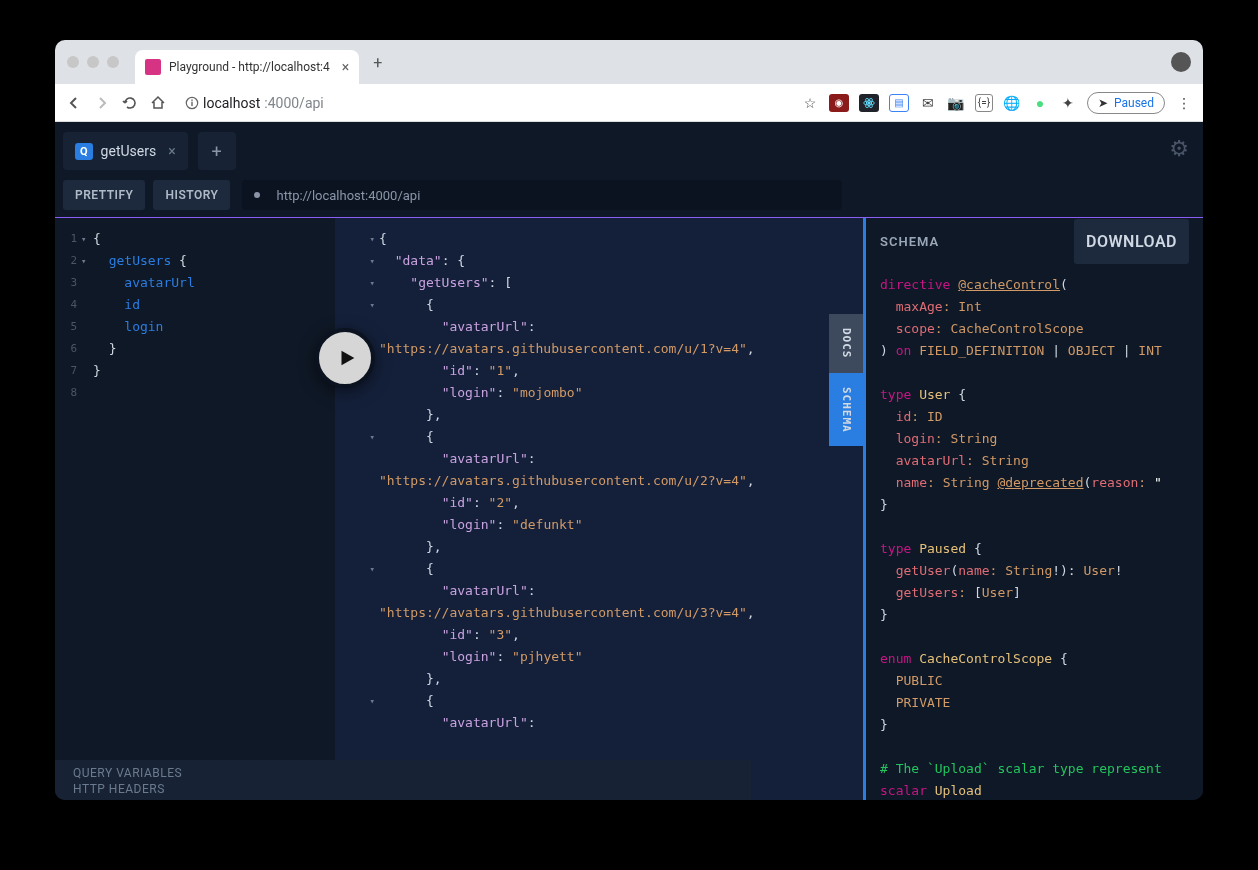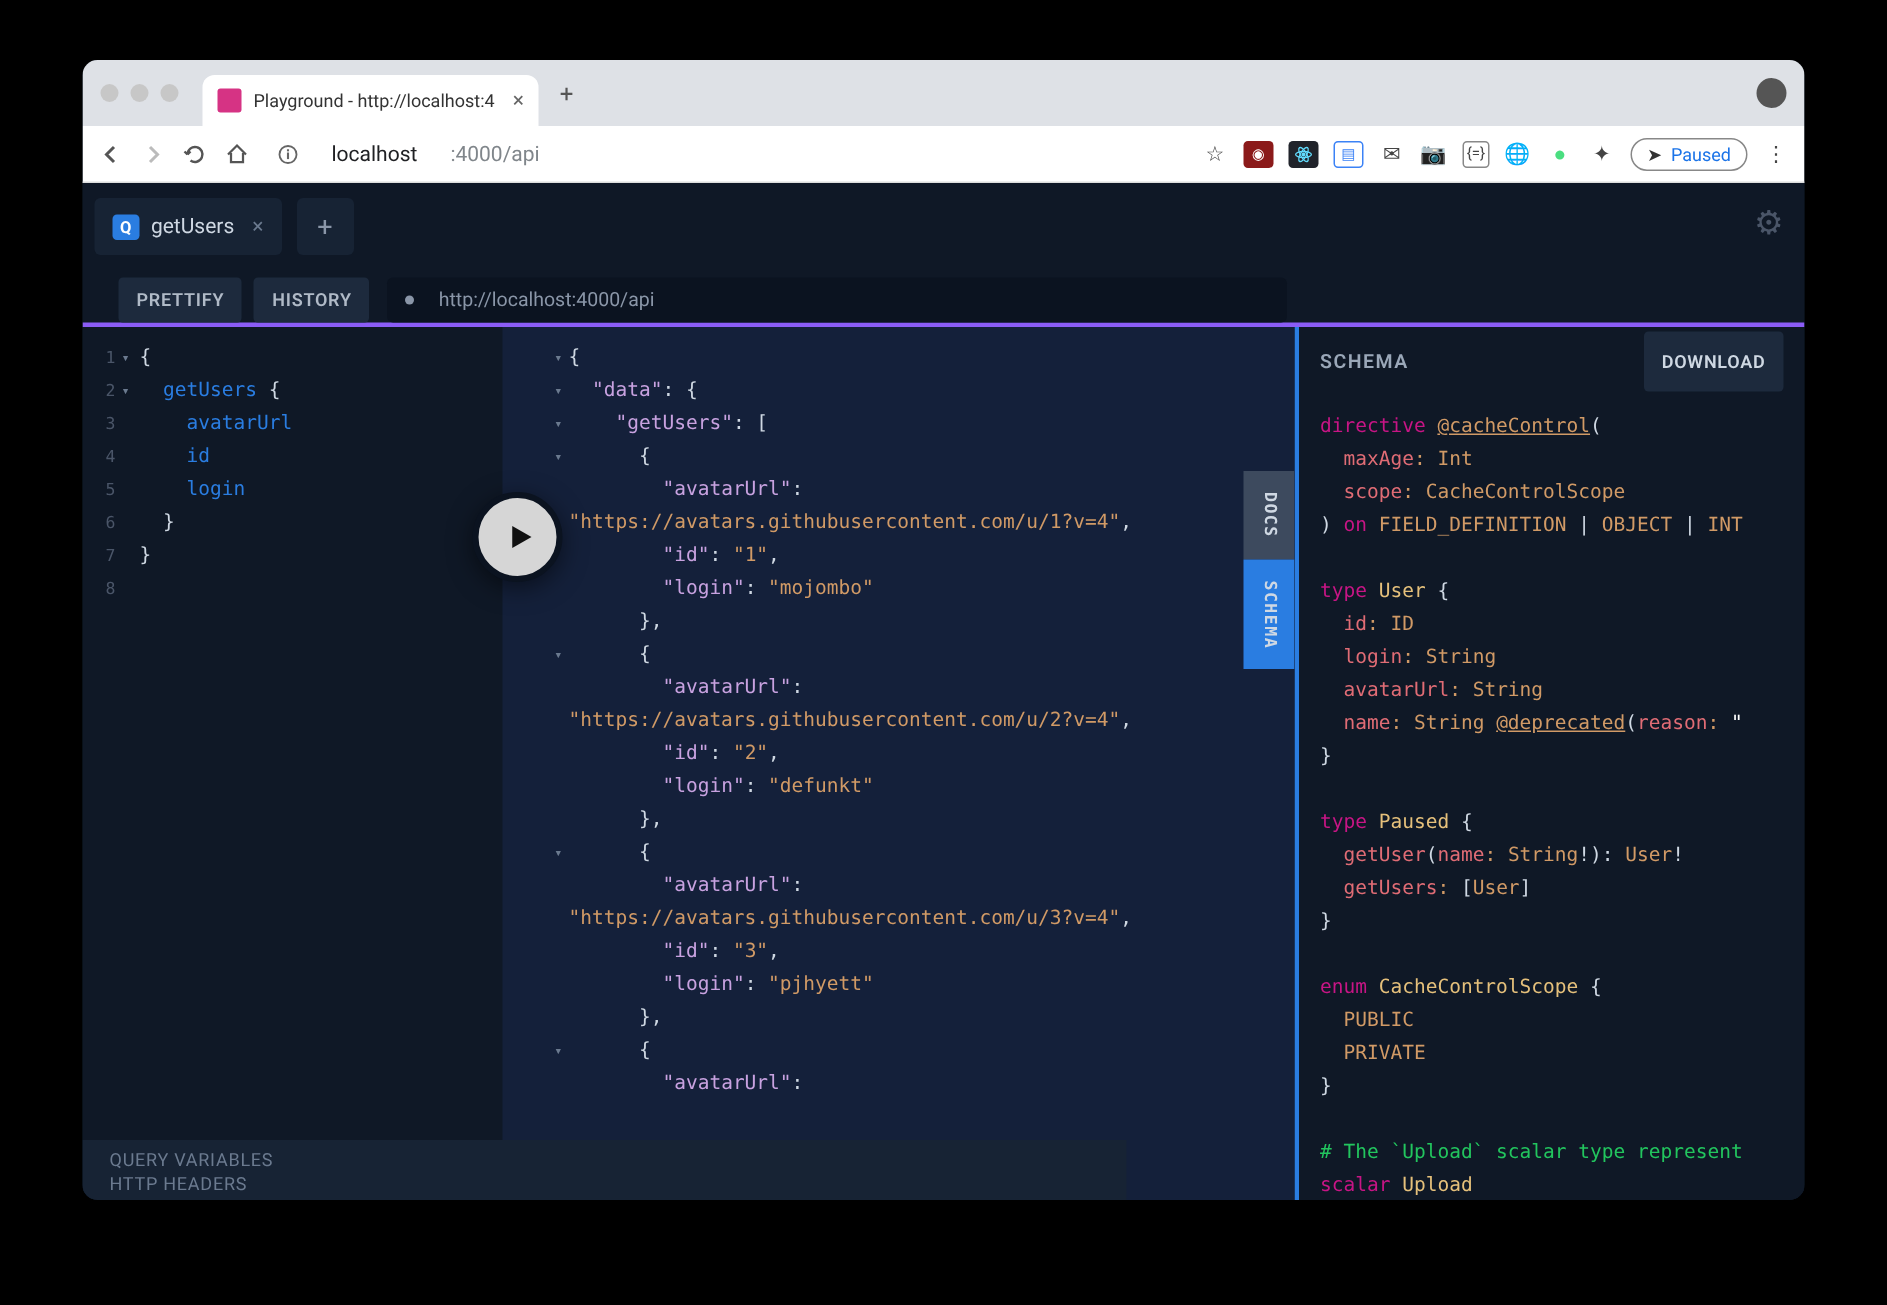--- a/index.html
+++ b/index.html
@@ -9,35 +9,35 @@
 .traffic { display: flex; gap: 8px; margin-right: 16px; }
 .traf { width: 12px; height: 12px; border-radius: 50%; background: #c7c7c7; }
 .tab { display: flex; align-items: center; background: #fff; border-radius: 8px 8px 0 0; height: 34px; padding: 0 10px; margin-top: 10px; font-size: 12px; color: #333; gap: 8px; }
 .favicon { width: 16px; height: 16px; background: #d63384; border-radius: 2px; }
 .tab-close { color: #666; font-size: 14px; margin-left: 4px; }
 .newtab { margin-left: 8px; color: #555; font-size: 16px; padding: 2px 6px; }
 .titlebar-end { margin-left: auto; width: 20px; height: 20px; border-radius: 50%; background: #555; }
 .addrbar { height: 38px; background: #fff; display: flex; align-items: center; padding: 0 10px; gap: 10px; border-bottom: 1px solid #ddd; }
 .navbtn { width: 18px; height: 18px; display: flex; align-items: center; justify-content: center; color: #555; }
 .navbtn.disabled { color: #bbb; }
-.url-field { flex: 1; display: flex; align-items: center; gap: 22px; font-size: 14px; color: #333; height: 28px; padding: 0 8px; }
+.url-field { flex: 1; display: flex; align-items: center; gap: 4px; font-size: 14px; color: #333; height: 28px; padding: 0 8px; }
 .url-field .host { color: #202124; }
 .url-field .path { color: #80868b; }
 .addr-icons { display: flex; align-items: center; gap: 10px; }
 .addr-ico { width: 18px; height: 18px; display: flex; align-items: center; justify-content: center; font-size: 14px; color: #444; }
 .paused-pill { display: flex; align-items: center; gap: 6px; border: 1px solid #888; border-radius: 14px; padding: 3px 10px; font-size: 12px; color: #1a73e8; }
 .paused-pill .rocket { color: #333; }
 .app { position: absolute; top: 82px; left: 0; right: 0; bottom: 0; background: #0f1826; display: flex; flex-direction: column; }
 .apptabs { height: 58px; display: flex; align-items: center; padding: 0 8px; gap: 10px; }
 .apptab { display: flex; align-items: center; gap: 8px; background: #172334; height: 38px; padding: 0 12px; border-radius: 4px; color: #cfd8e3; font-size: 14px; }
 .apptab .qbadge { background: #2a7de1; color: #fff; font-weight: bold; font-size: 11px; padding: 2px 5px; border-radius: 3px; }
 .apptab .x { color: #6b7a8f; margin-left: 4px; }
 .addapptab { width: 38px; height: 38px; background: #172334; border-radius: 4px; display: flex; align-items: center; justify-content: center; color: #8a96a8; font-size: 18px; }
 .gear { position: absolute; right: 14px; top: 14px; color: #4a5568; font-size: 22px; }
-.toolbar { height: 38px; display: flex; align-items: flex-end; padding: 0 24px; gap: 8px; border-bottom: 3px solid #8b5cf6; }
+.toolbar { height: 38px; display: flex; align-items: flex-start; padding: 0 8px; gap: 8px; border-bottom: 1px solid #8b5cf6; }
 .tbtn { background: #1d2a3d; color: #b0bac7; font-size: 12px; font-weight: 600; padding: 8px 12px; border-radius: 3px; letter-spacing: 0.5px; }
 .endpoint { flex: 1; background: #0b1320; height: 30px; border-radius: 4px; display: flex; align-items: center; padding: 0 12px; gap: 16px; color: #8a96a8; font-size: 13px; margin-left: 4px; max-width: 600px; }
 .endpoint .dot { width: 6px; height: 6px; border-radius: 50%; background: #8a96a8; }
 .main { flex: 1; display: flex; overflow: hidden; }
 .queryCol { width: 280px; background: #0f1826; font-family: "SF Mono", Menlo, Consolas, monospace; font-size: 13px; line-height: 22px; padding: 10px 6px; color: #cfd8e3; overflow: hidden; }
 .queryCol .ln { display: flex; }
 .queryCol .num { width: 16px; text-align: right; color: #4a5568; margin-right: 4px; font-size: 11px; }
 .queryCol .fold { width: 12px; color: #6b7a8f; font-size: 9px; }
 .queryCol .code { white-space: pre; }
 .k-field { color: #2a7de1; }
@@ -51,21 +51,21 @@
 .j-key { color: #c8a2e0; }
 .j-str { color: #d19a66; }
 .j-punc { color: #cfd8e3; }
 .sideTabs { position: absolute; right: 0; top: 96px; display: flex; flex-direction: column; }
 .sideTab { writing-mode: vertical-rl; padding: 14px 6px; font-size: 11px; font-weight: 600; letter-spacing: 1px; text-align: center; color: #cfd8e3; }
 .sideTab.docs { background: #3d4a5e; }
 .sideTab.schema { background: #2a7de1; }
 .schemaCol { width: 340px; border-left: 3px solid #2a7de1; background: #0f1826; display: flex; flex-direction: column; overflow: hidden; }
 .schemaHdr { height: 46px; display: flex; align-items: center; justify-content: space-between; padding: 0 14px; }
 .schemaHdr .title { color: #9aa7b8; font-size: 13px; font-weight: 600; letter-spacing: 1px; }
-.schemaHdr .dl { background: #1d2a3d; color: #cfd8e3; font-size: 12px; font-weight: 600; padding: 13px 12px; border-radius: 3px; letter-spacing: 0.5px; }
+.schemaHdr .dl { background: #1d2a3d; color: #cfd8e3; font-size: 16px; font-weight: 600; padding: 13px 12px; border-radius: 3px; letter-spacing: 0.5px; }
 .schemaBody { flex: 1; padding: 10px 14px; font-family: "SF Mono", Menlo, Consolas, monospace; font-size: 13px; line-height: 22px; color: #cfd8e3; overflow: hidden; white-space: pre; }
 .s-kw { color: #c71585; }
 .s-dir { color: #d19a66; text-decoration: underline; }
 .s-arg { color: #e06c75; }
 .s-type { color: #d19a66; }
 .s-punc { color: #d19a66; }
 .s-name { color: #e5c07b; }
 .s-white { color: #cfd8e3; }
 .s-comment { color: #22c55e; }
 .s-qstr { color: #ffffff; }

